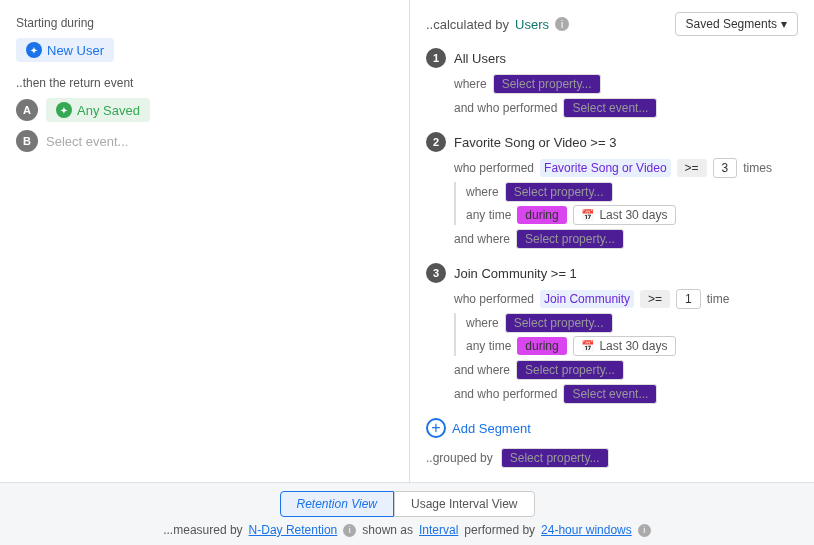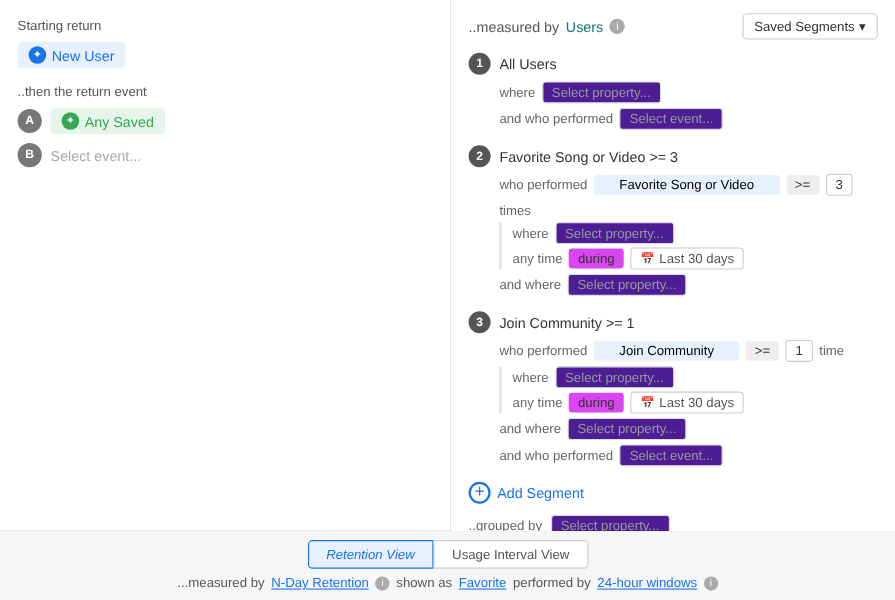--- a/index.html
+++ b/index.html
@@ -229,23 +229,23 @@
       color: #999;
       border: 1px solid #ddd;
       border-radius: 3px;
       padding: 2px 8px;
       cursor: pointer;
       background: #4c1d95;
     }
 
     .event-chip {
       background: #e8f0fe;
-      color: #000000;
+      color: #6d28d9;
       border-radius: 3px;
-      padding: 2px 23px;
+      padding: 2px 4px;
       font-size: 12px;
       font-weight: 500;
       cursor: pointer;
     }
 
     .operator-chip {
       background: #eee;
       color: #333;
       border-radius: 3px;
       padding: 2px 8px;
@@ -408,21 +408,21 @@
       justify-content: center;
       cursor: pointer;
     }
   </style>
 </head>
 <body>
 
 <div class="main-content">
 
   <div class="left-panel">
-    <div class="section-label">Starting return</div>
+    <div class="section-label">Starting during</div>
     <div class="event-tag">
       <span class="icon-circle">✦</span>
       <span>New User</span>
     </div>
 
     <div class="then-label">..then the return event</div>
 
     <div class="event-row">
       <div class="event-letter">A</div>
       <div class="event-tag-green">
@@ -433,21 +433,21 @@
 
     <div class="event-row">
       <div class="event-letter">B</div>
       <div class="event-placeholder">Select event...</div>
     </div>
   </div>
 
   <div class="right-panel">
     <div class="right-header">
       <div class="performed-by-row">
-        <span>..measured by</span>
+        <span>..calculated by</span>
         <span class="users-link">Users</span>
         <span class="info-icon">i</span>
       </div>
       <button class="saved-segments-btn">
         <span>Saved Segments</span>
         <span>▾</span>
       </button>
     </div>
 
     <div class="segment-block">
@@ -554,18 +554,18 @@
 <div class="bottom-bar">
   <div class="view-tabs">
     <button class="view-tab active">Retention View</button>
     <button class="view-tab">Usage Interval View</button>
   </div>
   <div class="measure-row">
     <span>...measured by</span>
     <span class="measure-link">N-Day Retention</span>
     <span class="small-info">i</span>
     <span>shown as</span>
-    <span class="measure-link">Favorite</span>
+    <span class="measure-link">Interval</span>
     <span>performed by</span>
     <span class="measure-link">24-hour windows</span>
     <span class="small-info">i</span>
   </div>
 </div>
 
 </body></html>

